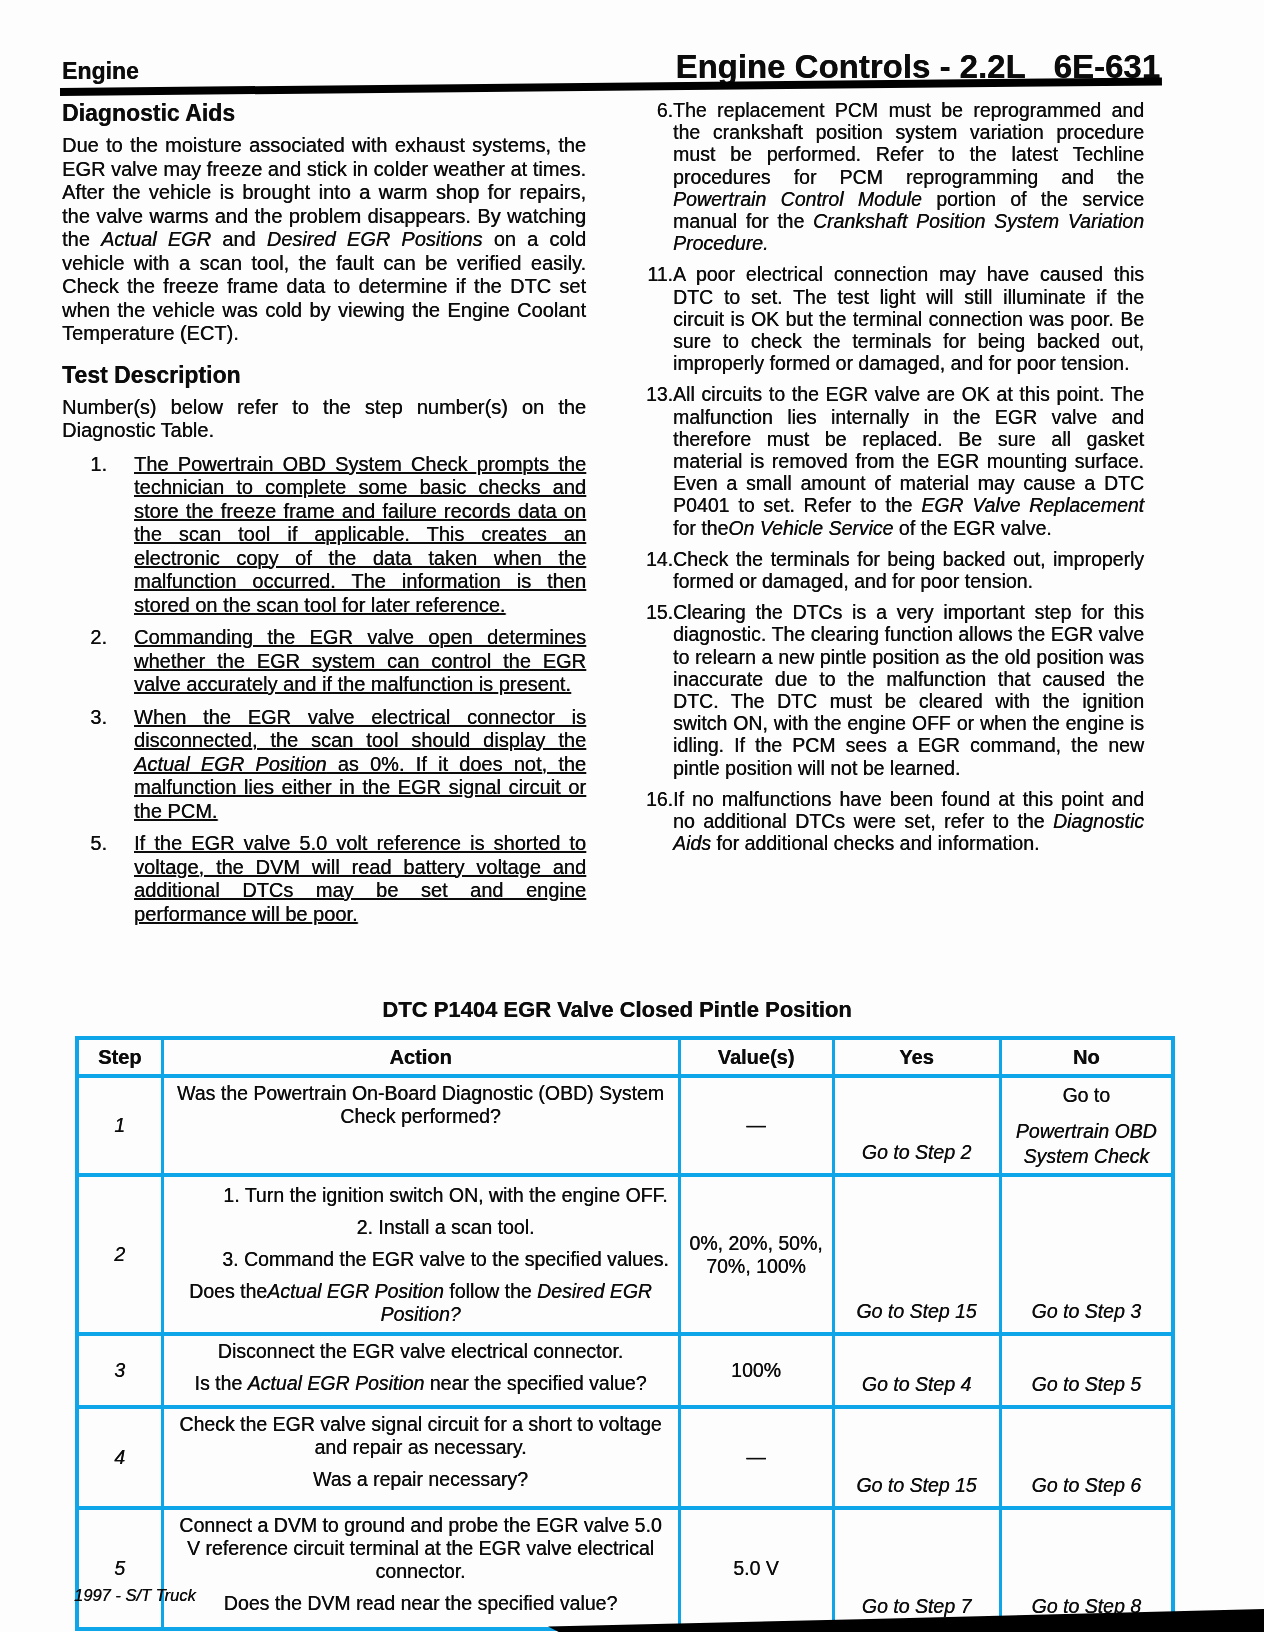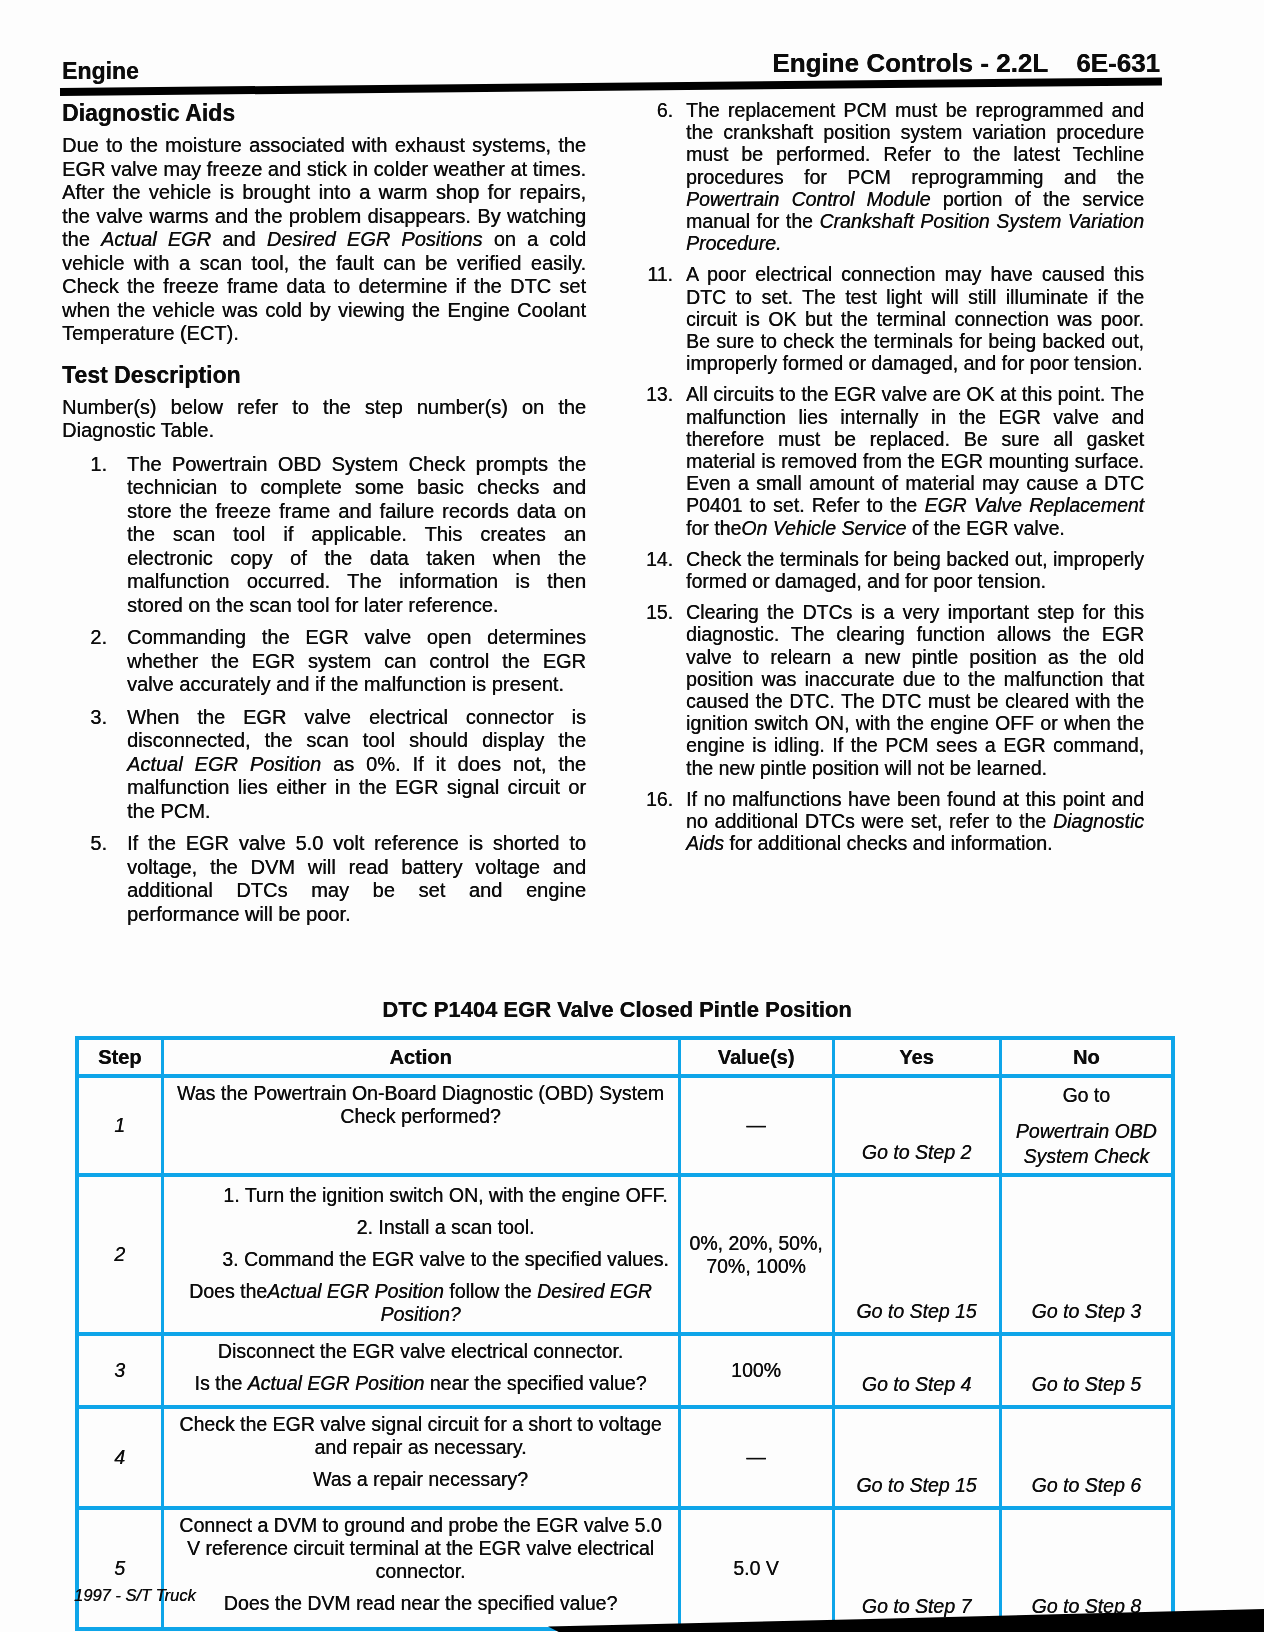--- a/index.html
+++ b/index.html
@@ -3,35 +3,35 @@
 <meta charset="utf-8">
 <style>
   html,body { margin:0; padding:0; background:#ffffff; }
   .page {
     position:relative; width:1264px; height:1632px; background:#fdfdfd;
     font-family:"Liberation Sans", sans-serif; color:#0c0c0c; overflow:hidden;
     text-shadow:0.3px 0 0 #0c0c0c;
   }
   
   .hdr-left { position:absolute; left:62px; top:58px; font-size:23px; font-weight:bold;text-align:center; }
-  .hdr-right { position:absolute; top:48px; right:104px; display:flex; gap:28px; font-size:26px; font-weight:bold; }
+  .hdr-right { position:absolute; top:48px; right:104px; display:flex; gap:28px; font-size:33px; font-weight:bold; }
   .rule { position:absolute; left:60px; top:88px; width:1102px; height:8px; background:#000;
           transform:rotate(-0.55deg); transform-origin:left center; }
   
   .col { position:absolute; }
   .col-left  { left:62px;  top:100px; width:524px; font-size:20px;   line-height:23.5px; }
   .col-right { left:636px; top:99px;  width:508px; font-size:19.5px; line-height:22.2px; }
   .sect-h { font-size:23px; font-weight:bold; margin:0 0 8px 0; line-height:26px; }
   .sect-h.later { margin-top:16px; }
   .para { margin:0 0 10px 0; text-align:justify; }
   .item { display:flex; margin:0 0 9px 0; }
   .num-l { flex:none; width:45px; text-align:right; }
-  .body-l { flex:1; margin-left:20px; text-align:justify; }
+  .body-l { flex:1; margin-left:27px; text-align:justify;text-decoration:underline; }
   .num-r { flex:none; width:37px; text-align:right; }
-  .body-r { flex:1; margin-left:13px; text-align:justify; }
+  .body-r { flex:1; text-align:justify; }
   i { font-style:italic; }
   
   .tbl-wrap { position:absolute; left:75px; top:997px; width:1084px; }
   .tbl-title { text-align:center; font-size:22px; font-weight:bold; margin:0 0 13px 0; }
   table { border-collapse:collapse; width:100%; table-layout:fixed; font-size:19.5px; line-height:23px; }
   table, th, td { border:3px solid #0ea5e9; }
   table { border-width:4px; }
   th { height:30px; font-size:20px; font-weight:bold; text-align:center; padding:2px; border-bottom-width:4px; }
   td { border-top-width:4px; border-bottom-width:4px; }
   tr.r1 td { height:82px; }

